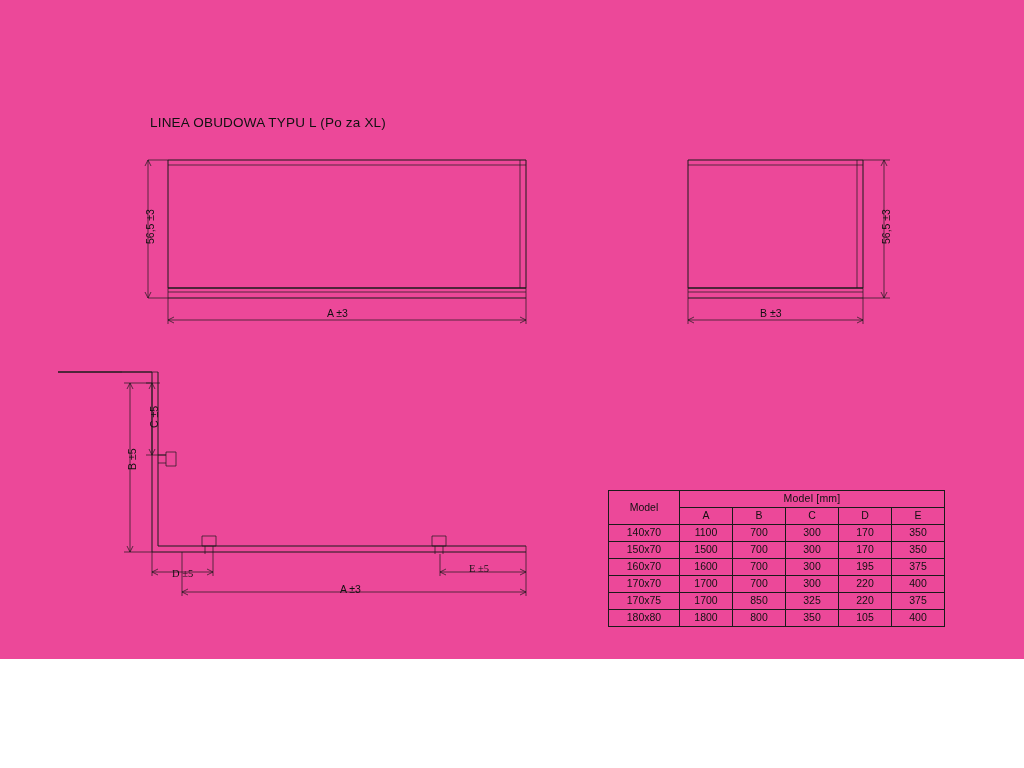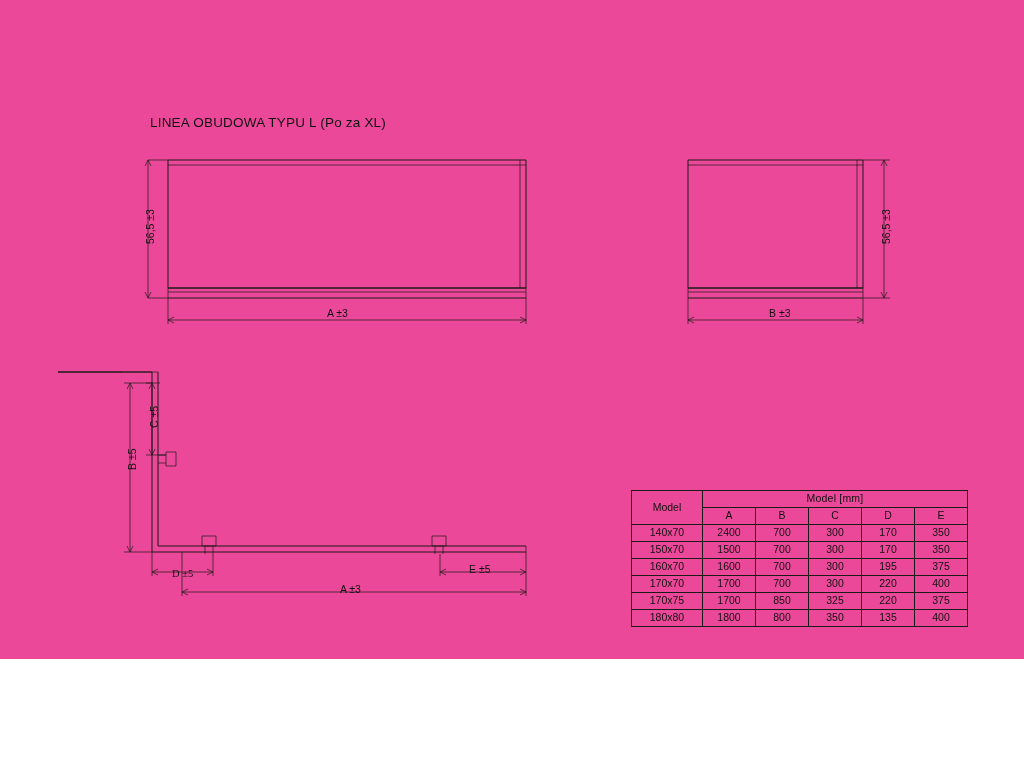--- a/index.html
+++ b/index.html
@@ -45,21 +45,21 @@
     color: #111;
     white-space: nowrap;
   }
   .lbl.vert {
     transform-origin: 0 0;
     transform: rotate(-90deg);
   }
   
   .table-wrap {
     position: absolute;
-    left: 631px;
+    left: 608px;
     top: 490px;
   }
   table.dims {
     border-collapse: collapse;
     font-size: 10.5px;
     color: #111;
   }
   table.dims th, table.dims td {
     border: 0.7px solid #1a1a1a;
     padding: 1px 4px;
@@ -185,47 +185,47 @@
     <path class="thin" d="M188 589 L182 592 L188 595"></path>
     <path class="thin" d="M520 589 L526 592 L520 595"></path>
     <line class="thin" x1="182" y1="552" x2="182" y2="596"></line>
 
   </svg>
 
   <div class="lbl vert" style="left:144px; top:244px;">56,5 ±3</div>
   <div class="lbl" style="left:327px; top:307px;">A ±3</div>
 
   <div class="lbl vert" style="left:880px; top:244px;">56,5 ±3</div>
-  <div class="lbl" style="left:760px; top:307px;margin-left:9px;">B ±3</div>
+  <div class="lbl" style="left:760px; top:307px;">B ±3</div>
 
   <div class="lbl vert" style="left:148px; top:428px;">C ±5</div>
   <div class="lbl vert" style="left:126px; top:470px;">B ±5</div>
   <div class="lbl" style="left:172px; top:568px;font-family:Liberation Serif, serif;">D ±5</div>
-  <div class="lbl" style="left:469px; top:563px;">E ±5</div>
+  <div class="lbl" style="left:469px; top:563px;font-family:Liberation Serif, serif;">E ±5</div>
   <div class="lbl" style="left:340px; top:583px;">A ±3</div>
 
   <div class="table-wrap">
     <table class="dims">
       <thead>
         <tr>
           <th class="model-head" rowspan="2">Model</th>
           <th class="dimgroup" colspan="5">Model [mm]</th>
         </tr>
         <tr>
           <th class="sub">A</th>
           <th class="sub">B</th>
           <th class="sub">C</th>
           <th class="sub">D</th>
           <th class="sub">E</th>
         </tr>
       </thead>
       <tbody>
         <tr>
           <td class="model-cell">140x70</td>
-          <td class="val">2400</td>
+          <td class="val">1100</td>
           <td class="val">700</td>
           <td class="val">300</td>
           <td class="val">170</td>
           <td class="val">350</td>
         </tr>
         <tr>
           <td class="model-cell">150x70</td>
           <td class="val">1500</td>
           <td class="val">700</td>
           <td class="val">300</td>
@@ -254,20 +254,20 @@
           <td class="val">850</td>
           <td class="val">325</td>
           <td class="val">220</td>
           <td class="val">375</td>
         </tr>
         <tr>
           <td class="model-cell">180x80</td>
           <td class="val">1800</td>
           <td class="val">800</td>
           <td class="val">350</td>
-          <td class="val">135</td>
+          <td class="val">105</td>
           <td class="val">400</td>
         </tr>
       </tbody>
     </table>
   </div>
 
 </div>
 
 </body></html>

